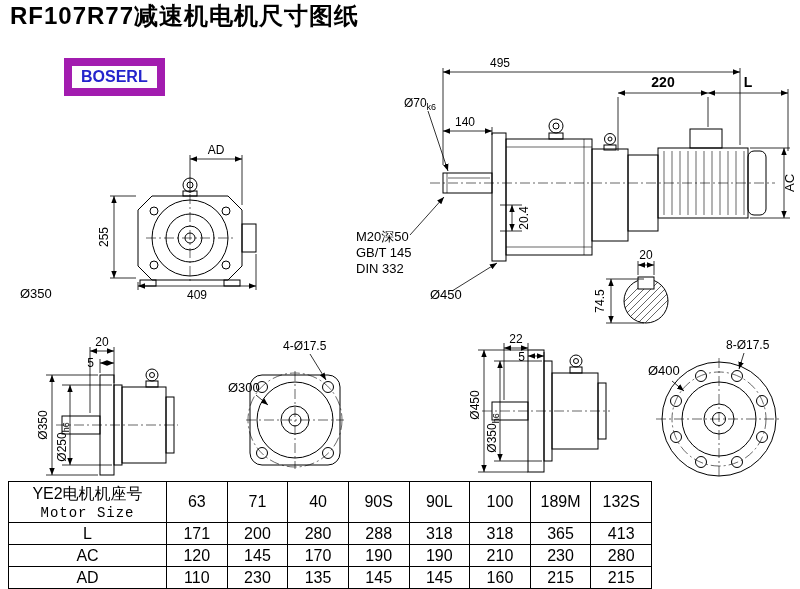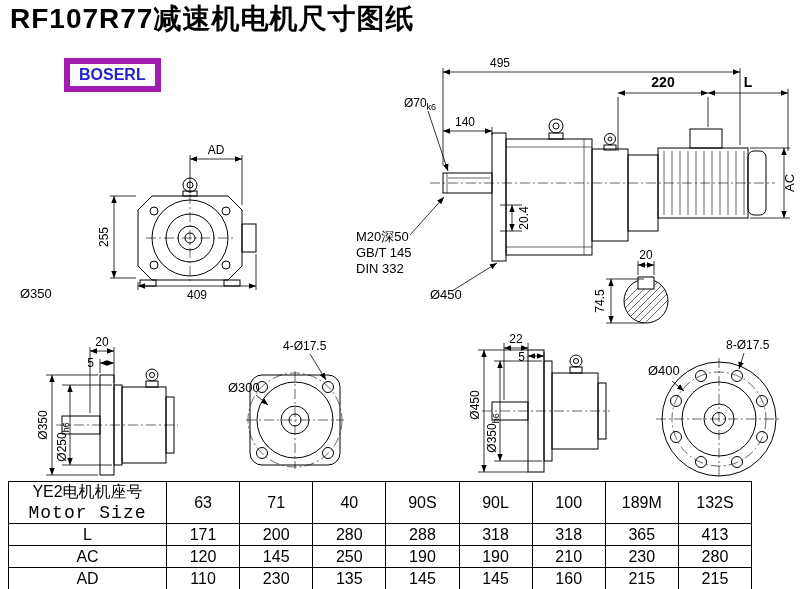--- a/index.html
+++ b/index.html
@@ -1,36 +1,36 @@
 <!DOCTYPE html>
 <html><head>
 <meta charset="utf-8">
 <style>
   html,body{margin:0;padding:0}
   body{width:800px;height:589px;position:relative;background:#fff;color:#000;
        font-family:"Liberation Sans",sans-serif;overflow:hidden}
-  .title{position:absolute;left:10px;top:0;font-size:28px;font-weight:700;letter-spacing:1px}
-  .logo{position:absolute;left:64px;top:58px;border:6px solid #a21caf;color:#2323cc;
+  .title{position:absolute;left:10px;top:0;font-size:24px;font-weight:700;letter-spacing:1px}
+  .logo{position:absolute;left:64px;top:58px;border:8px solid #a21caf;color:#2323cc;
         font-weight:700;font-size:16px;line-height:22px;padding:0 9px;background:#fdfdfd}
   svg.drawing{position:absolute;left:0;top:45px}
   svg .ol{stroke:#000;stroke-width:1;fill:none}
   svg .dl{stroke:#000;stroke-width:.8;fill:none}
   svg .cl{stroke:#000;stroke-width:.6;fill:none;stroke-dasharray:10 3 2 3}
   svg .hl{stroke:#000;stroke-width:.6;fill:none}
   svg text{font-family:"Liberation Sans",sans-serif;font-size:12px;fill:#000;stroke:none}
   svg text.big{font-size:14px;font-weight:700}
   svg text.med{font-size:13px}
-  .tbl{position:absolute;left:8px;top:481px;width:744px;border-collapse:collapse;table-layout:fixed}
+  .tbl{position:absolute;left:8px;top:481px;width:644px;border-collapse:collapse;table-layout:fixed}
   .tbl th,.tbl td{border:1px solid #000;text-align:center;vertical-align:middle;padding:0;font-weight:400}
   .tbl col.c0{width:158px}
   .tbl tr.hrow th{height:40px}
   .tbl td{height:21px;font-size:16px}
   .tbl th{font-size:16px}
   .hcn{font-size:16px}
-  .hen{font-size:18px;font-family:"Liberation Mono",monospace;letter-spacing:1px}
+  .hen{font-size:14px;font-family:"Liberation Mono",monospace;letter-spacing:1px}
 </style>
 </head>
 <body>
 
 <div class="title">RF107R77减速机电机尺寸图纸</div>
 <div class="logo">BOSERL</div>
 
 <svg class="drawing" width="800" height="436" viewBox="0 0 800 436">
   <defs>
     <marker id="ah" viewBox="0 0 10 10" refX="9" refY="5" markerWidth="10" markerHeight="10" orient="auto-start-reverse">
@@ -357,21 +357,21 @@
       <td>288</td>
       <td>318</td>
       <td>318</td>
       <td>365</td>
       <td>413</td>
     </tr>
     <tr>
       <td>AC</td>
       <td>120</td>
       <td>145</td>
-      <td>250</td>
+      <td>170</td>
       <td>190</td>
       <td>190</td>
       <td>210</td>
       <td>230</td>
       <td>280</td>
     </tr>
     <tr>
       <td>AD</td>
       <td>110</td>
       <td>230</td>

